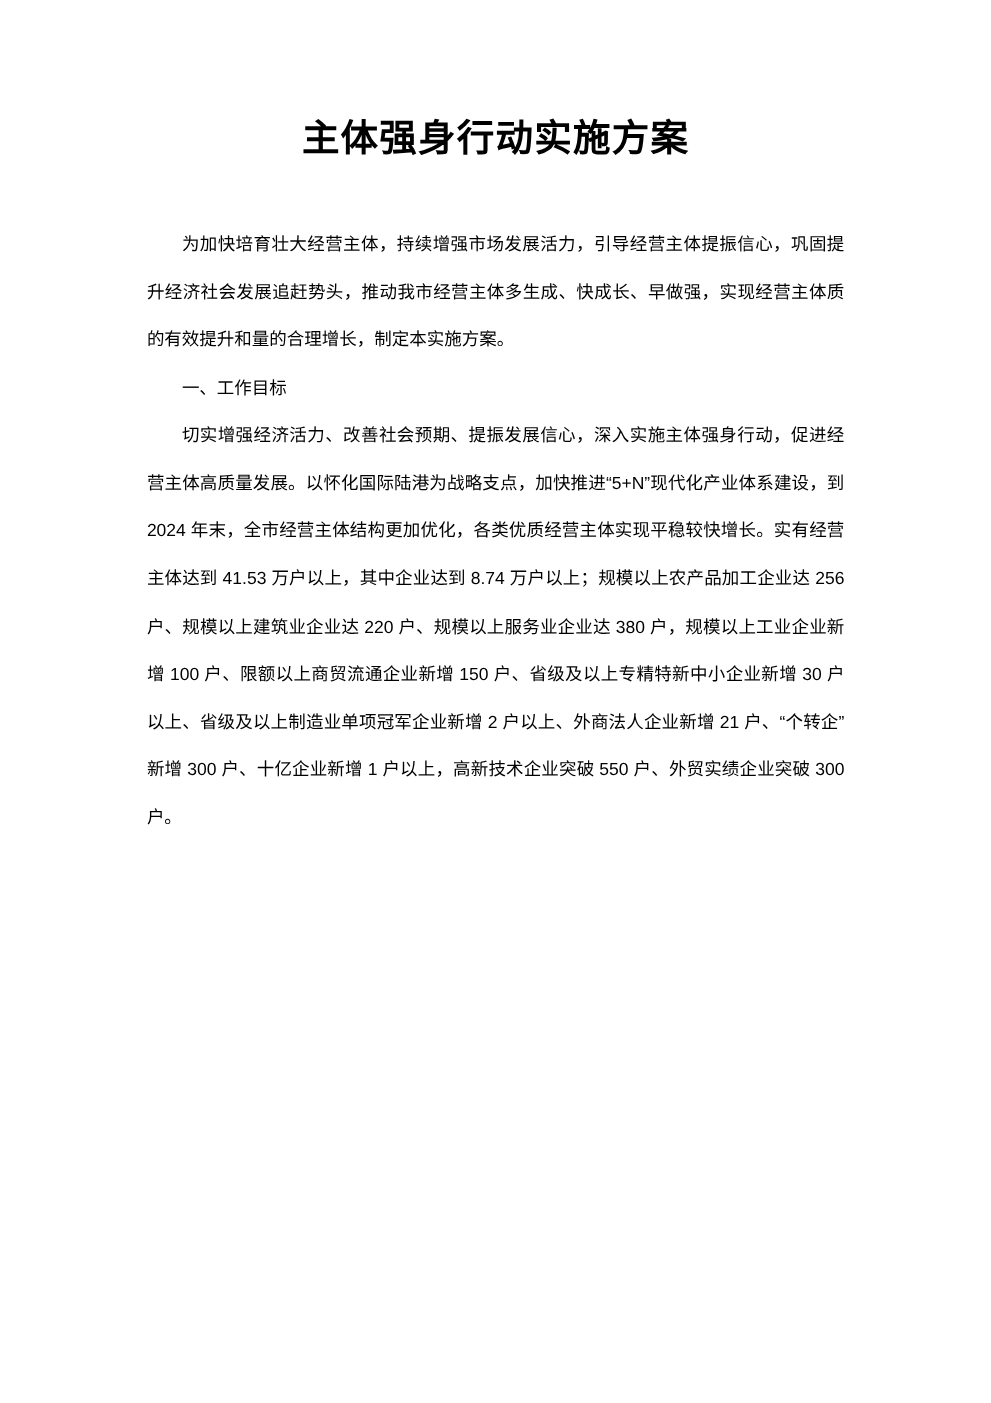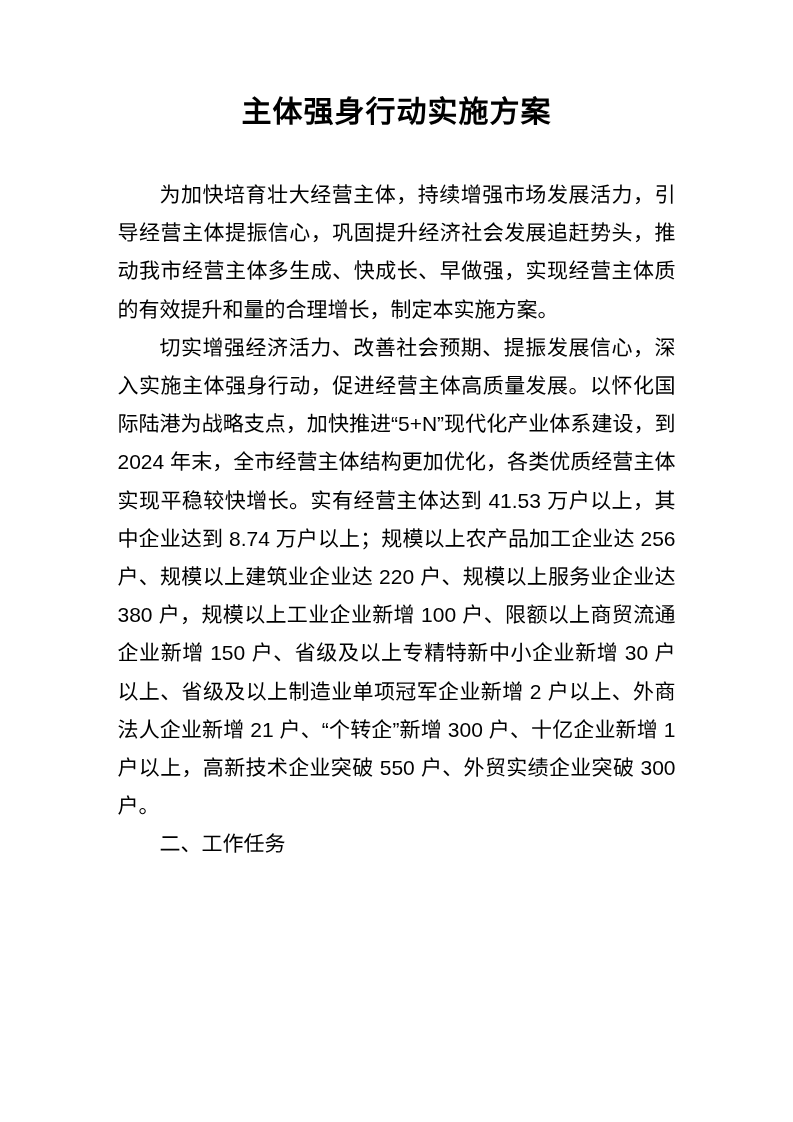--- a/index.html
+++ b/index.html
@@ -30,40 +30,40 @@
     text-align: center;
     font-size: 30px;
     line-height: 40px;
     font-weight: 600;
     letter-spacing: 1px;
     color: var(--text, #000000);
   }
   .doc-body {
     width: 558px;
     margin: 44px auto 0 auto;
-    font-size: 21px;
+    font-size: 14px;
     line-height: 38.2px;
     text-align: justify;
     color: var(--text, #000000);
   }
   .doc-body p {
     margin: 0;
     padding: 0;
     text-indent: 2em;
     word-break: break-all;
   }
 </style>
 </head>
 <body>
 
 <div class="doc-page">
   <h1 class="doc-title">主体强身行动实施方案</h1>
 
   <div class="doc-body">
     <p>为加快培育壮大经营主体，持续增强市场发展活力，引导经营主体提振信心，巩固提升经济社会发展追赶势头，推动我市经营主体多生成、快成长、早做强，实现经营主体质的有效提升和量的合理增长，制定本实施方案。</p>
 
+    <p>一、工作目标</p>
 
     <p>切实增强经济活力、改善社会预期、提振发展信心，深入实施主体强身行动，促进经营主体高质量发展。以怀化国际陆港为战略支点，加快推进“5+N”现代化产业体系建设，到 2024 年末，全市经营主体结构更加优化，各类优质经营主体实现平稳较快增长。实有经营主体达到 41.53 万户以上，其中企业达到 8.74 万户以上；规模以上农产品加工企业达 256 户、规模以上建筑业企业达 220 户、规模以上服务业企业达 380 户，规模以上工业企业新增 100 户、限额以上商贸流通企业新增 150 户、省级及以上专精特新中小企业新增 30 户以上、省级及以上制造业单项冠军企业新增 2 户以上、外商法人企业新增 21 户、“个转企”新增 300 户、十亿企业新增 1 户以上，高新技术企业突破 550 户、外贸实绩企业突破 300 户。</p>
 
-    <p>二、工作任务</p>
 
   </div>
 </div>
 
 </body></html>

